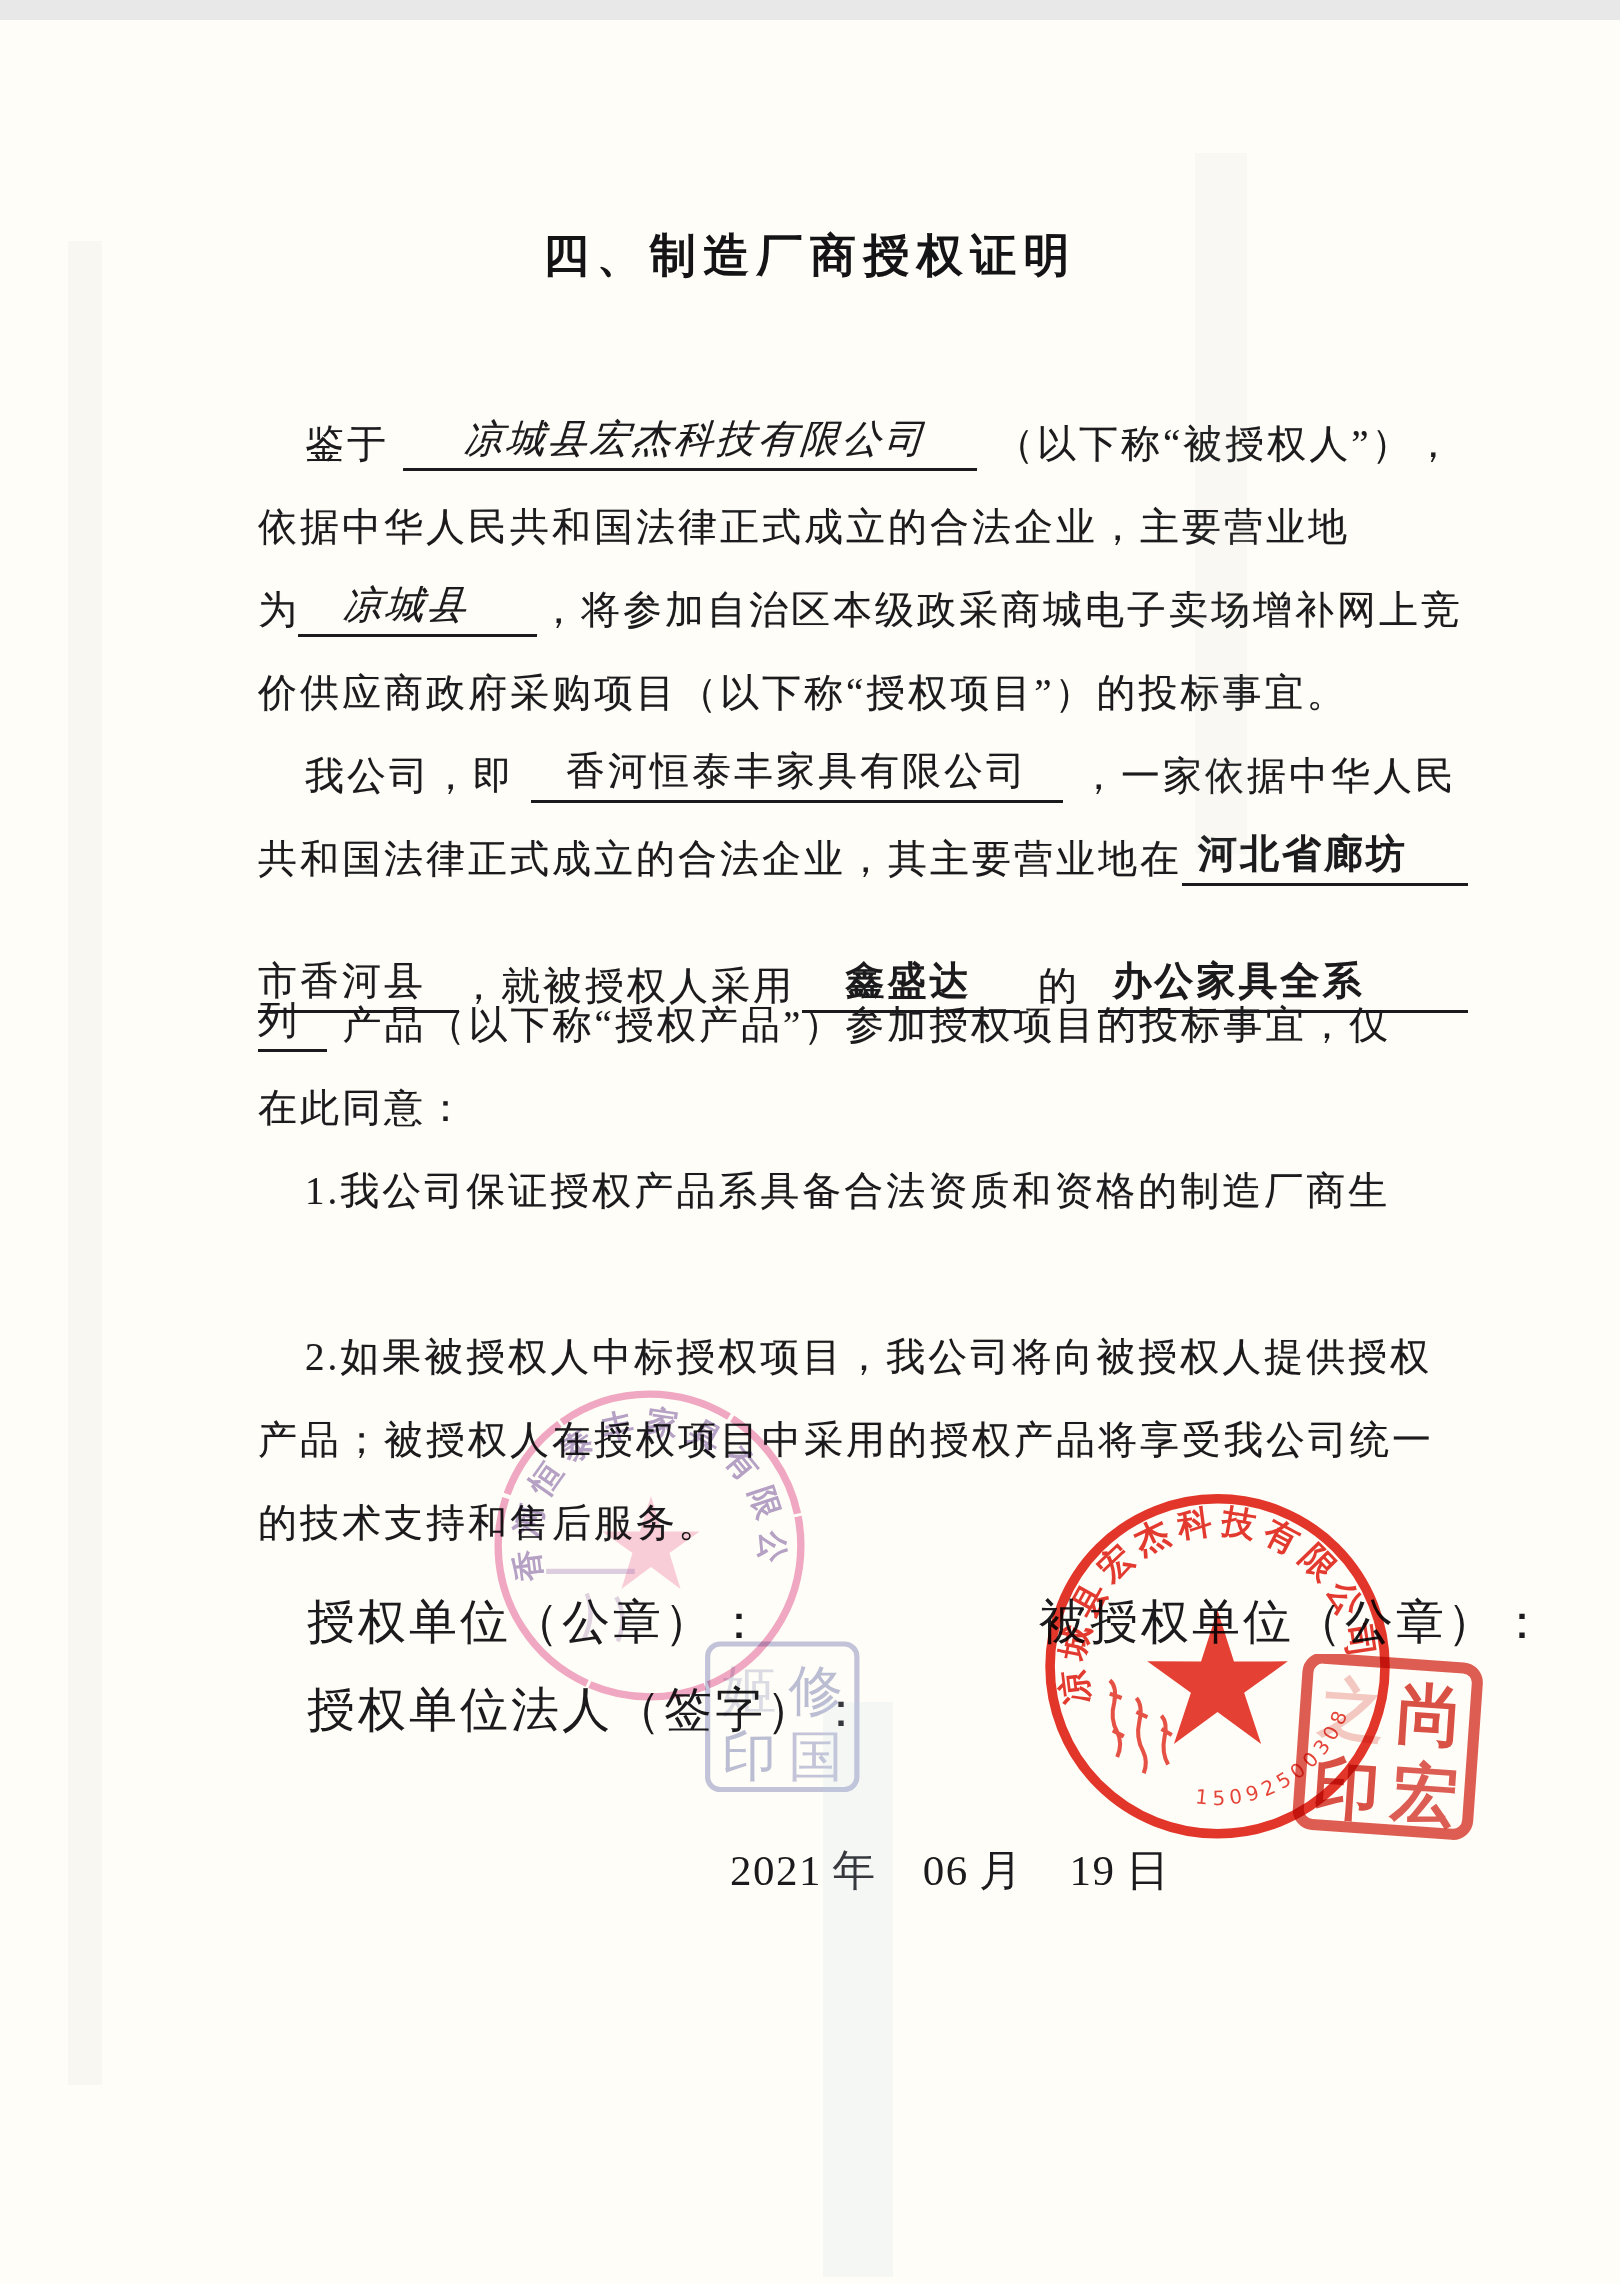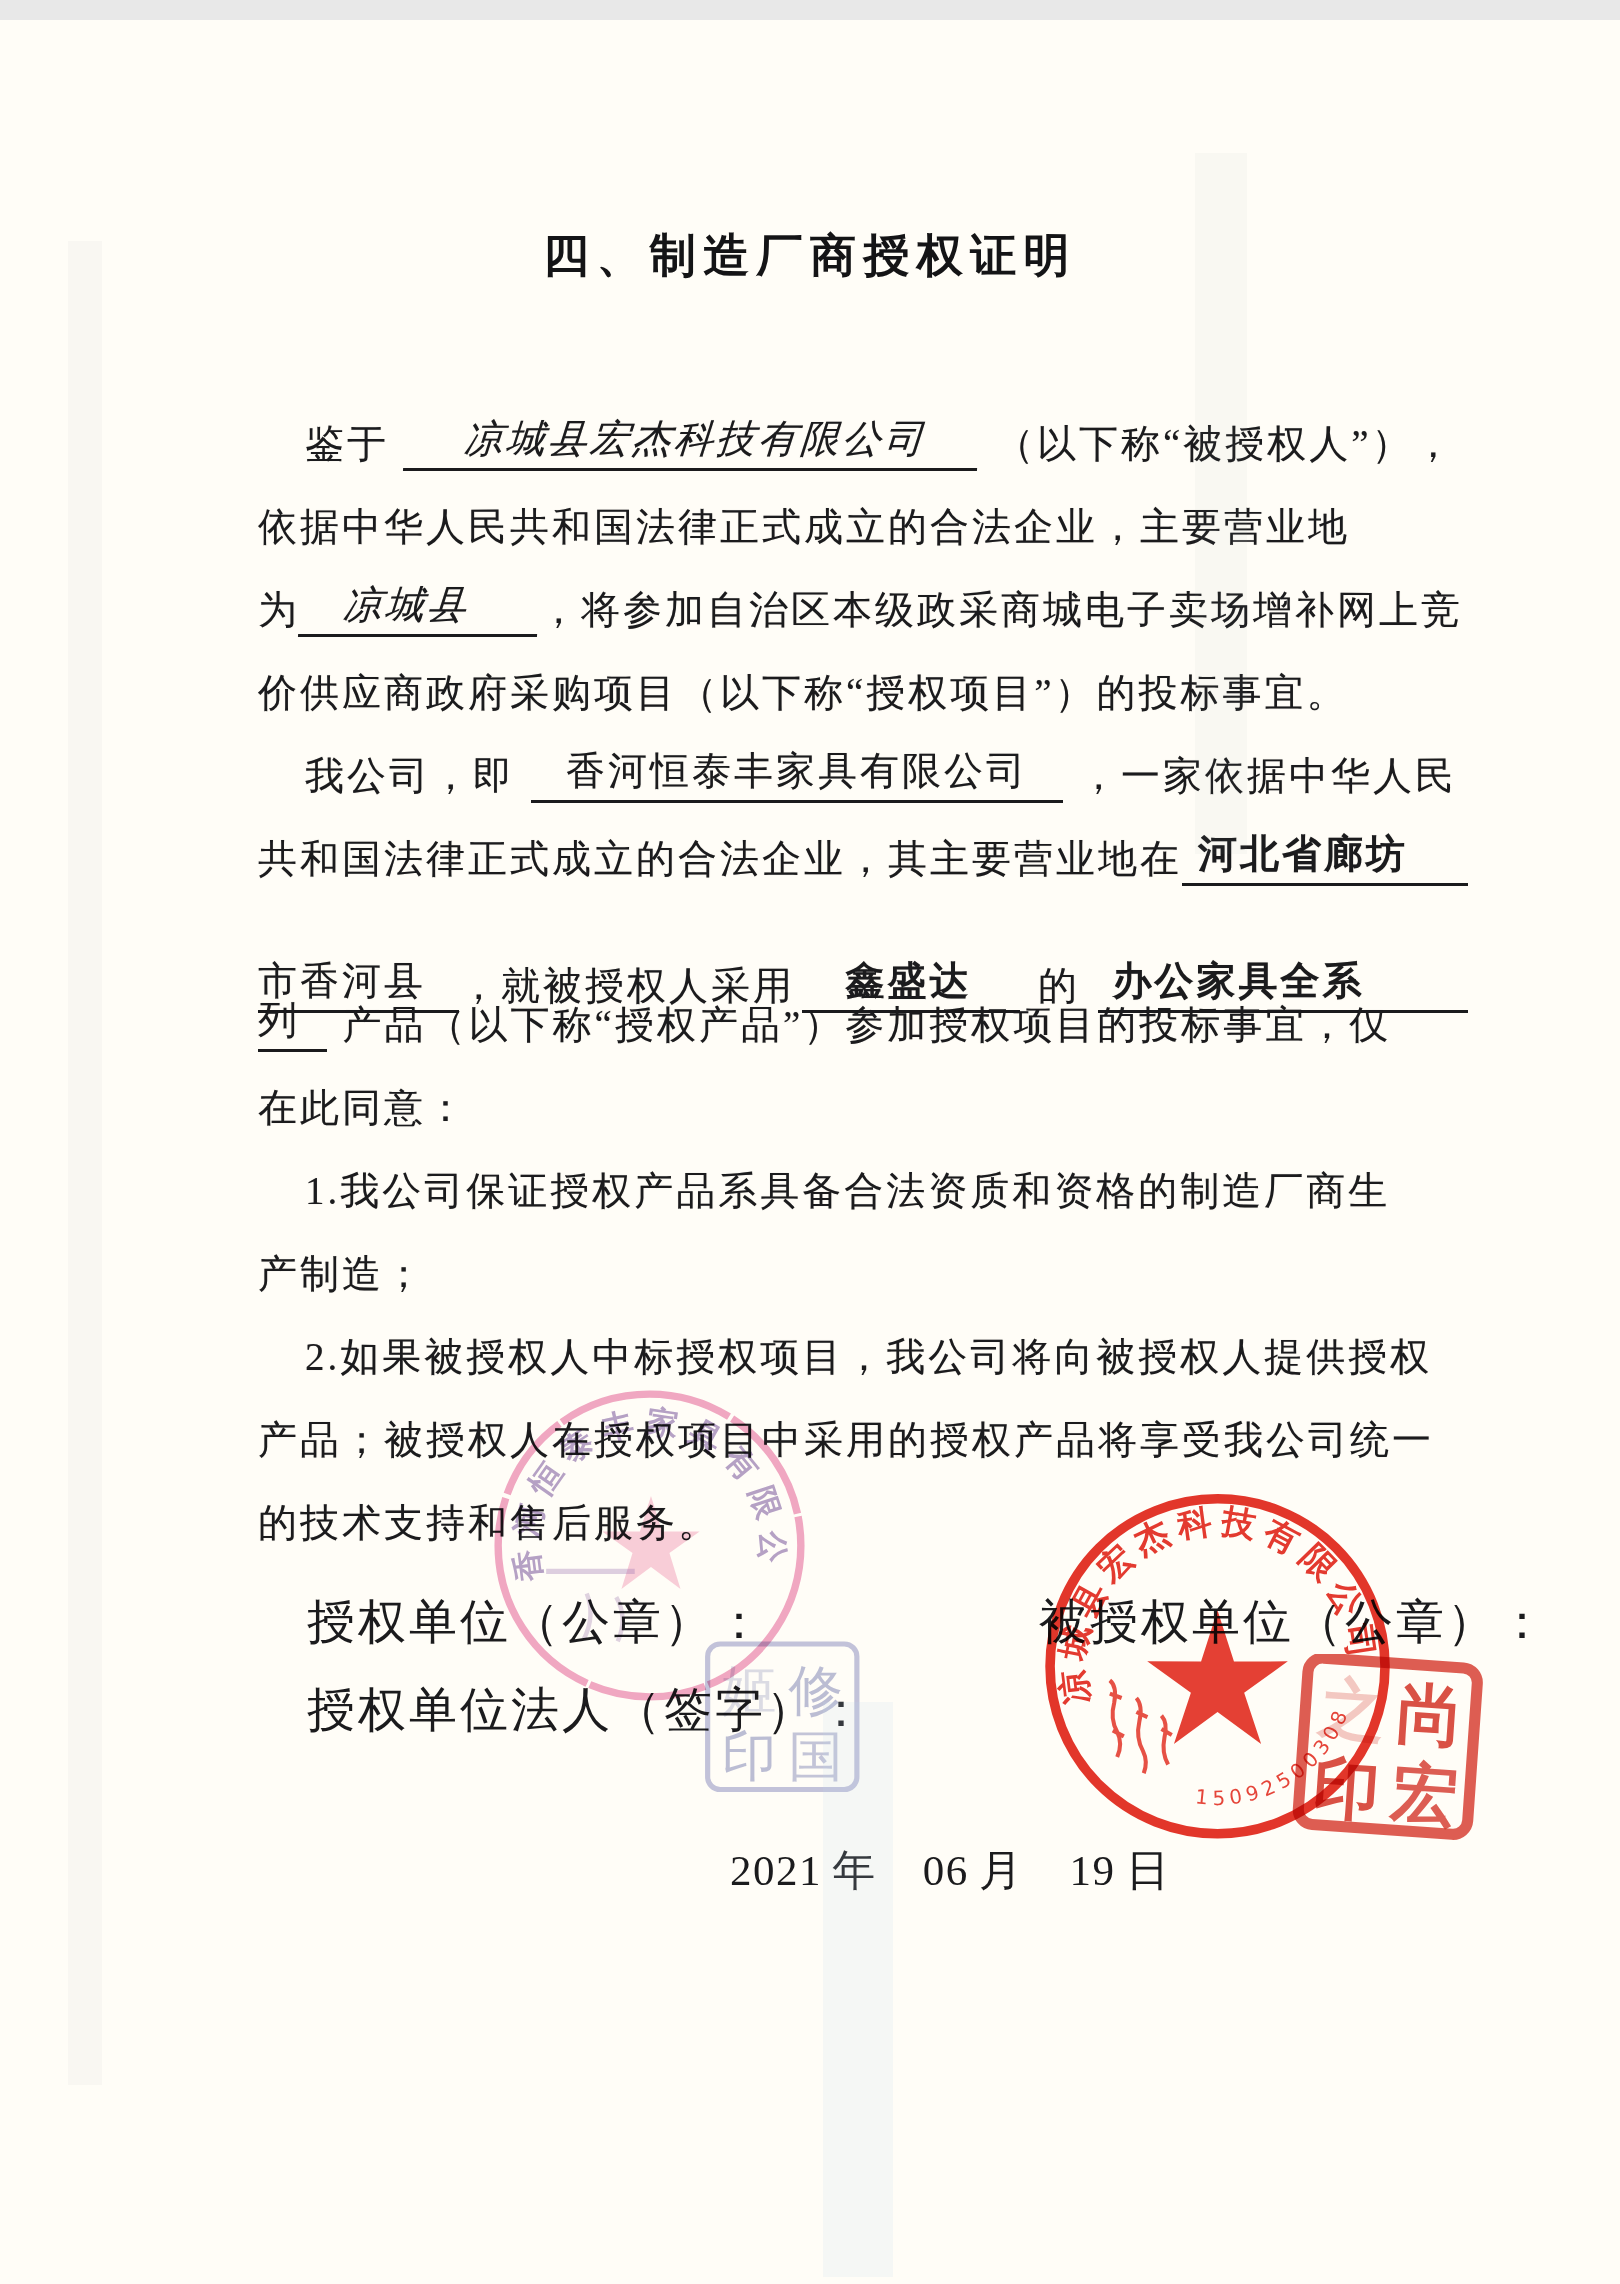--- a/index.html
+++ b/index.html
@@ -88,23 +88,20 @@
     <span class="seg u" style="padding-right:26.6px;">列</span>
     <span class="seg" style="margin-left:16px;">产品（以下称“授权产品”）参加授权项目的投标事宜，仅</span>
   </div>
   <div class="line" style="top:1066px">
     <span class="seg">在此同意：</span>
   </div>
 
   <div class="line ind" style="top:1149px">
     <span class="seg">1.我公司保证授权产品系具备合法资质和资格的制造厂商生</span>
   </div>
-  <div class="line" style="top:1232px">
-    <span class="seg">产制造；</span>
-  </div>
 
   <div class="line ind" style="top:1315px">
     <span class="seg">2.如果被授权人中标授权项目，我公司将向被授权人提供授权</span>
   </div>
   <div class="line" style="top:1398px">
     <span class="seg">产品；被授权人在授权项目中采用的授权产品将享受我公司统一</span>
   </div>
   <div class="line" style="top:1481px">
     <span class="seg">的技术支持和售后服务。</span>
   </div>

